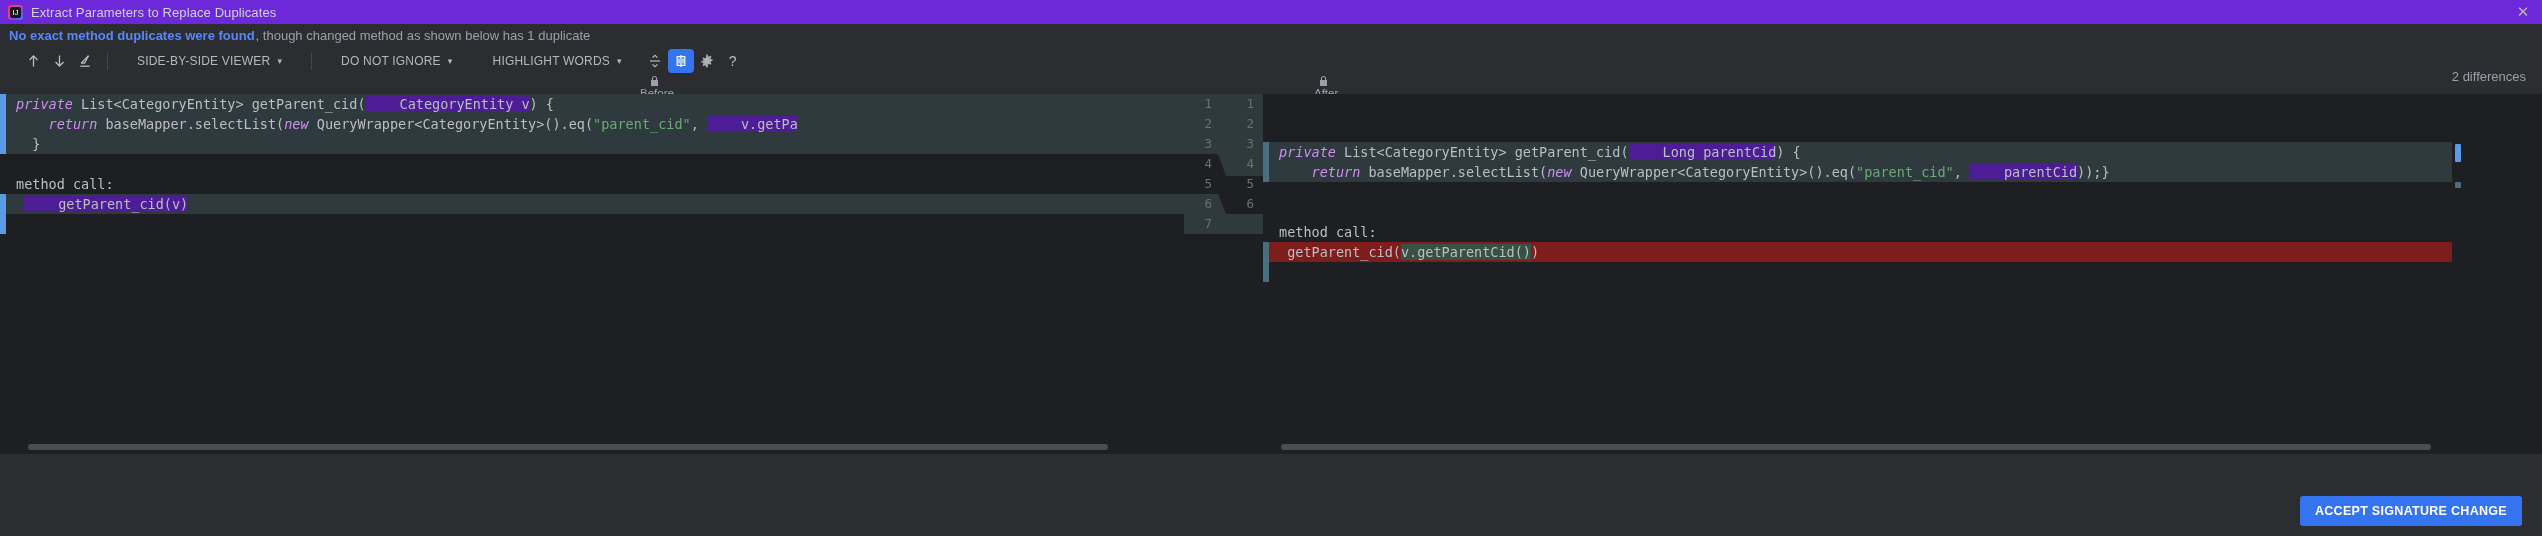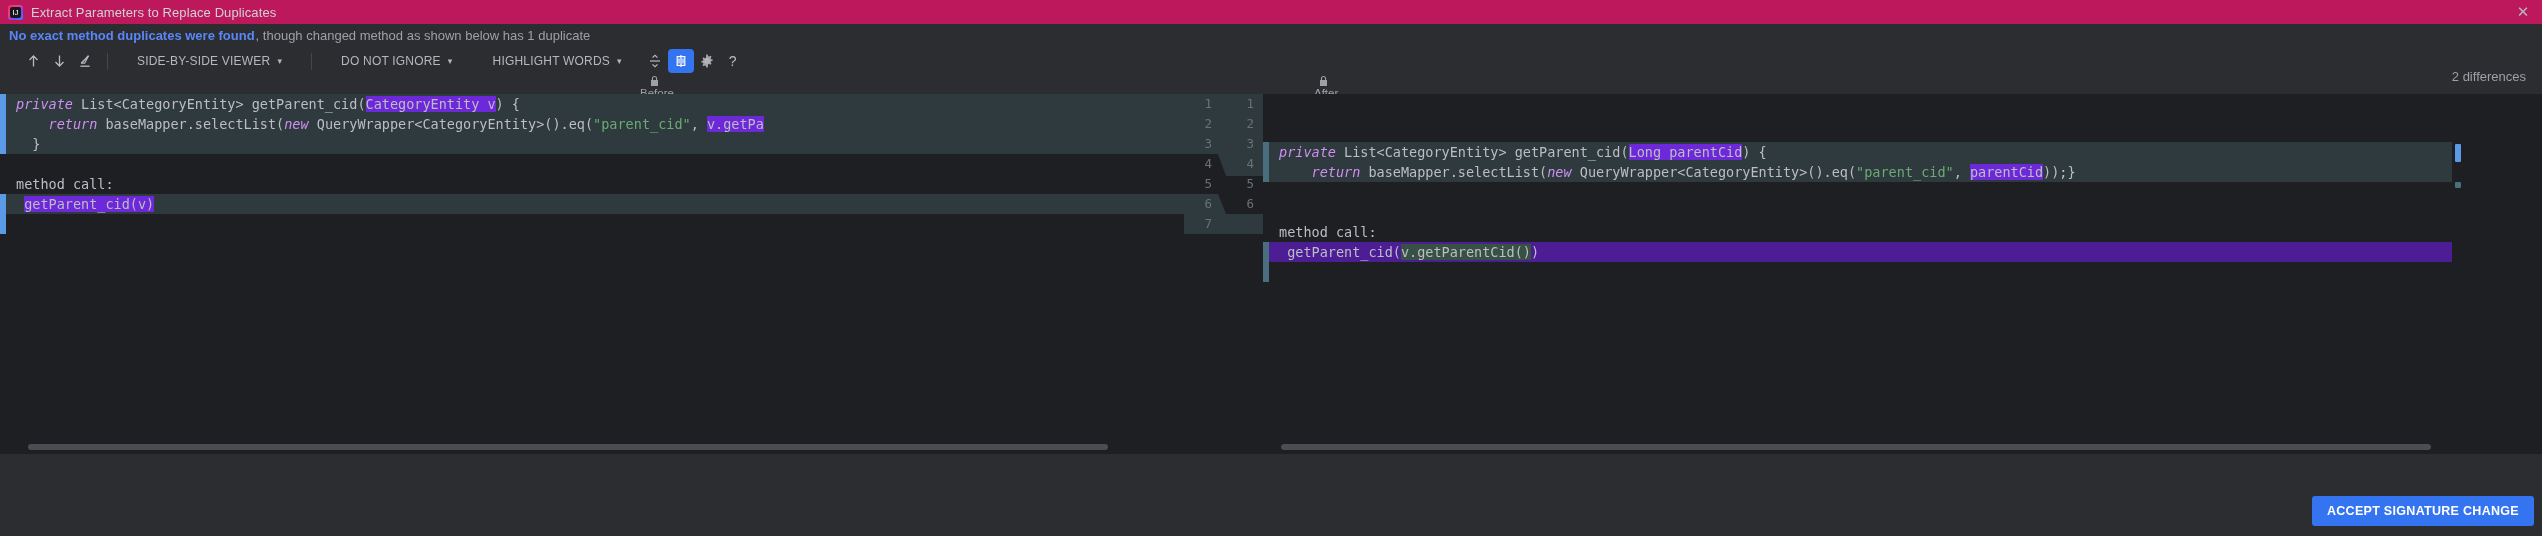--- a/index.html
+++ b/index.html
@@ -13,21 +13,21 @@
     color: #dfe1e5;
     -webkit-font-smoothing: antialiased;
   }
 
   
   .titlebar {
     height: 24px;
     display: flex;
     align-items: center;
     padding: 0 6px 0 8px;
-    background: #be185d;
+    background: #6d28d9;
     position: relative;
   }
   .app-icon {
     width: 15px; height: 15px;
     margin-right: 8px;
     position: relative;
     flex: 0 0 auto;
   }
   .app-icon .sq {
     position: absolute; inset: 0;
@@ -164,22 +164,22 @@
   }
   .ln { height: 20px; position: relative; white-space: pre; padding-left: 10px; }
 
   
   .kw   { color: #cf8ef0; font-style: italic; }
   .str  { color: #6aab73; }
   .plain{ color: #bcbec4; }
 
   
   .row-mod { background: #2f3a3f; }
-  .row-add { background: #4c1d95; }
-  .inline-mod { background: #6d28d9; }
+  .row-add { background: #7f1d1d; }
+  .inline-mod { background: #4c1d95; padding-left: 34px; }
   .inline-add { background: #375145; }
 
   
   .lnum-wrap { position: absolute; inset: 0; }
   .lnum {
     position: absolute;
     height: 20px; line-height: 20px;
     font-family: "DejaVu Sans Mono", monospace;
     font-size: 12.5px;
     color: #6b7075;
@@ -210,21 +210,21 @@
     position: absolute; bottom: 4px; height: 6px;
     background: #4a4d52; border-radius: 3px;
   }
 
   
   .footer {
     position: absolute; left: 0; right: 0; bottom: 0;
     height: 50px;
     background: #2b2d30;
     display: flex; align-items: center; justify-content: flex-end;
-    padding-right: 8px;
+    padding-right: 20px;
     gap: 40px;
   }
   .btn-primary {
     background: #3574f0;
     color: #ffffff;
     font-size: 12.5px;
     font-weight: bold;
     letter-spacing: .3px;
     padding: 8px 15px;
     border: none; border-radius: 3px;

